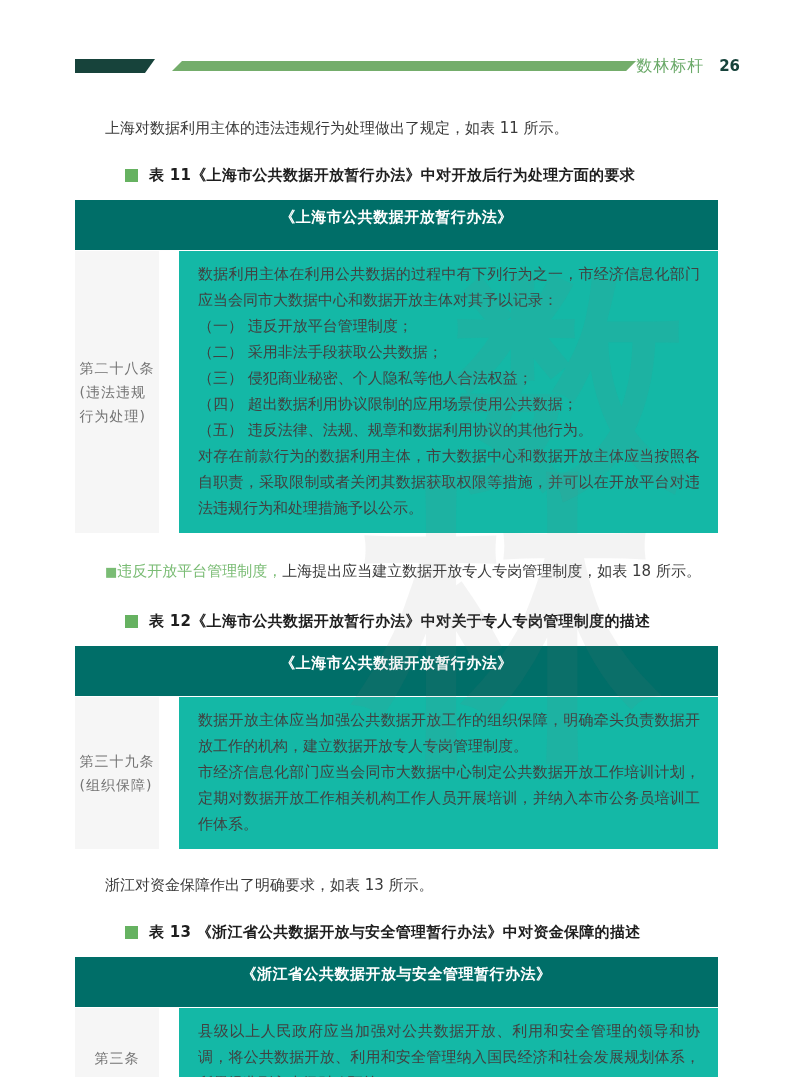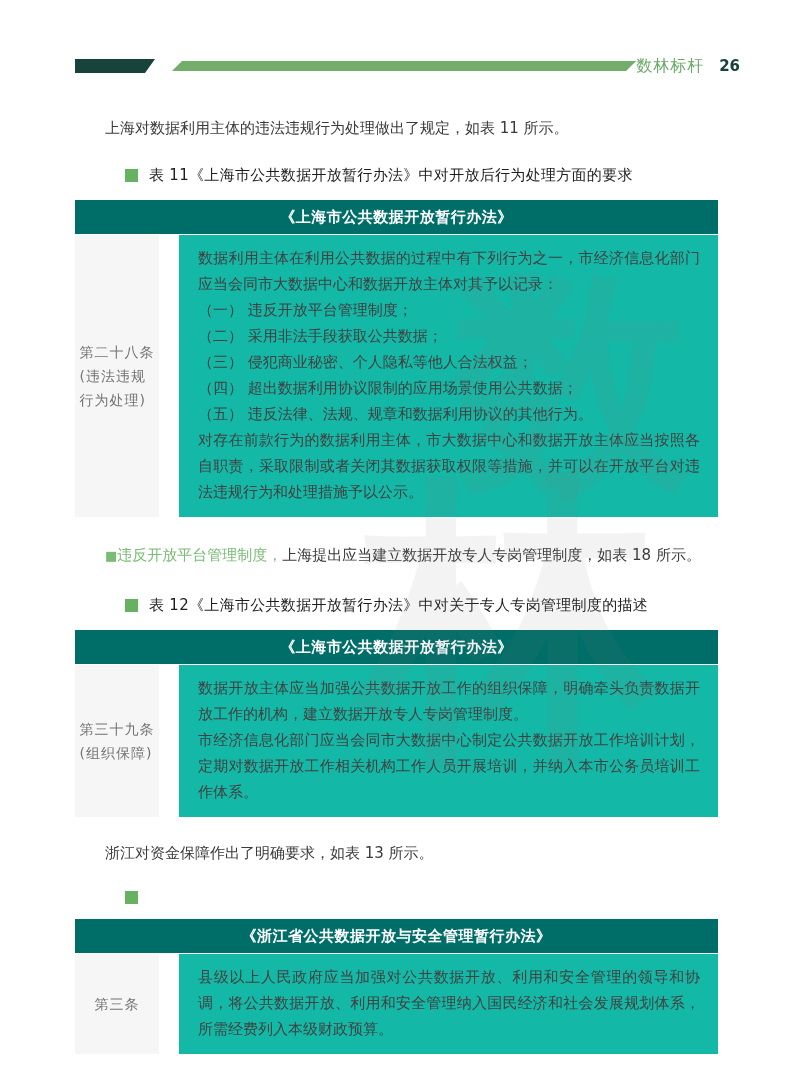--- a/index.html
+++ b/index.html
@@ -29,24 +29,24 @@
   .para { font-size:15px; line-height:24px; color:#3a3a3a; text-align:justify; }
   .indent { text-indent:2em; }
   .p1 { margin-top:44px; }
   .p2 { margin-top:24px; line-height:28px; }
   .p3 { margin-top:24px; }
   .hl { color:#7abc74; }
   .hl-sq { color:#7abc74; font-size:13px; }
 
   .caption { margin-top:26px; display:flex; align-items:center; padding-left:50px; }
   .sq { width:13px; height:13px; background:#66b261; flex:0 0 auto; }
-  .caption-text { margin-left:11px; font-size:15px; font-weight:normal; color:#1e1e1e; letter-spacing:0.3px; }
+  .caption-text { margin-left:11px; font-size:15px; font-weight:bold; color:#1e1e1e; letter-spacing:0.3px; }
 
   .rtable { margin-top:15px; width:643px; }
-  .t-head { height:34px; line-height:34px; background:#006e68; color:#ffffff;
+  .t-head { height:50px; line-height:34px; background:#006e68; color:#ffffff;
             text-align:center; font-size:15px; font-weight:bold; letter-spacing:0.5px; }
   .t-body { display:flex; background:#ffffff; margin-top:1px; }
   .t-article { width:84px; margin-right:20px; background:#f6f6f6;
                display:flex; align-items:center; justify-content:center;
                font-size:14px; color:#737373; letter-spacing:1px;
                line-height:24px; white-space:pre-line; text-align:left; }
   .t-content { flex:1; background:#14b8a6; padding:10px 18px 12px 19px;
                font-size:15px; color:#414141; line-height:26px;
                text-align:justify; white-space:pre-line; }
 </style>
@@ -105,20 +105,21 @@
 (组织保障)</div>
         <div class="t-content">数据开放主体应当加强公共数据开放工作的组织保障，明确牵头负责数据开放工作的机构，建立数据开放专人专岗管理制度。
 市经济信息化部门应当会同市大数据中心制定公共数据开放工作培训计划，定期对数据开放工作相关机构工作人员开展培训，并纳入本市公务员培训工作体系。</div>
       </div>
     </section>
 
     <p class="para indent p3">浙江对资金保障作出了明确要求，如表 13 所示。</p>
 
     <div class="caption">
       <span class="sq"></span>
+      <span class="caption-text">表 13 《浙江省公共数据开放与安全管理暂行办法》中对资金保障的描述</span>
     </div>
 
     <section class="rtable">
       <div class="t-head">《浙江省公共数据开放与安全管理暂行办法》</div>
       <div class="t-body">
         <div class="t-article">第三条</div>
         <div class="t-content">县级以上人民政府应当加强对公共数据开放、利用和安全管理的领导和协调，将公共数据开放、利用和安全管理纳入国民经济和社会发展规划体系，所需经费列入本级财政预算。</div>
       </div>
     </section>
 

